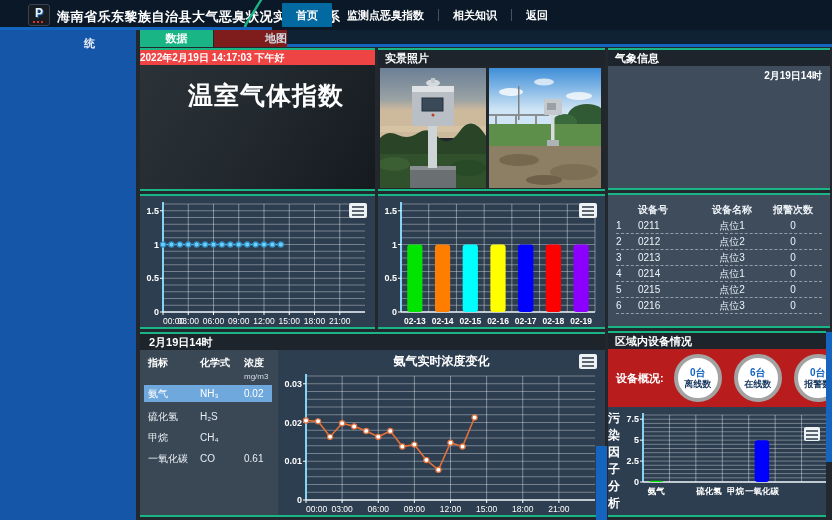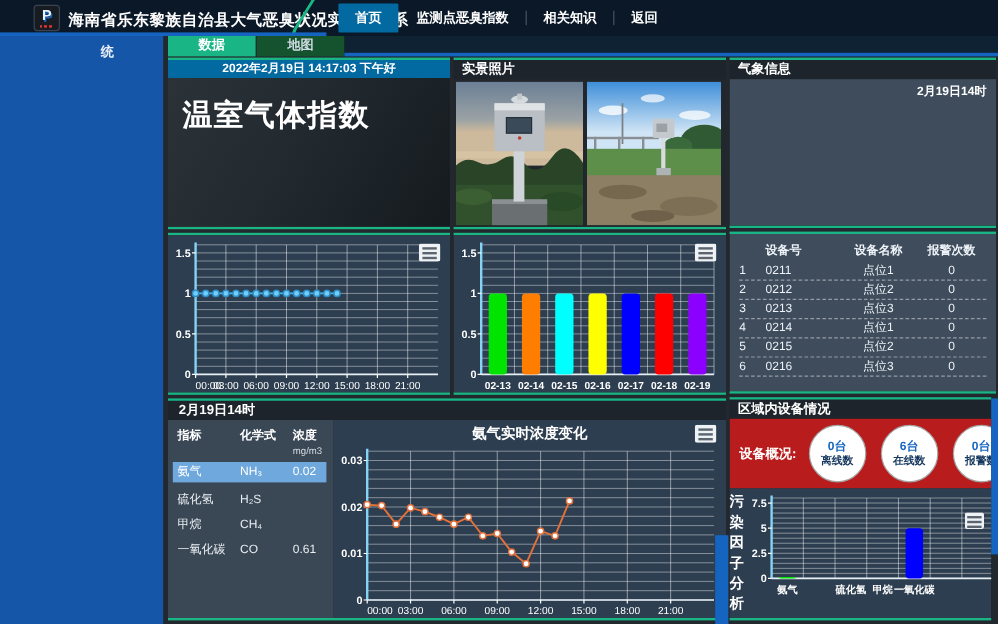--- a/index.html
+++ b/index.html
@@ -17,32 +17,32 @@
   .nav { position:absolute; left:282px; top:3px; height:24px; display:flex; align-items:stretch; }
   .nav-item { color:#fff; font-size:11px; font-weight:bold; line-height:24px; padding:0 14px; cursor:pointer; white-space:nowrap; }
   .nav-item.active { background:#0369a1; border-radius:1px; }
   .nav-sep { width:1px; height:12px; margin-top:6px; background:rgba(255,255,255,0.25); }
 
   
   .sidebar { position:absolute; left:0; top:30px; width:136px; height:490px; background:#1656a9; }
   .sidebar .wrap-char { position:absolute; left:84px; top:6px; color:#e8eef6; font-size:11px; font-weight:bold; }
   .tab { position:absolute; top:30px; height:17px; color:#fff; font-size:11px; font-weight:bold; text-align:center; line-height:17px; cursor:pointer; }
   .tab.active { background:#19b584; }
-  .tab.inactive { background:#14532d; color:#cfd9e2; }
+  .tab.inactive { background:#7f1d1d; color:#cfd9e2;text-align:right; }
   .tab-filler { position:absolute; left:287px; top:30px; width:545px; height:17px; background:#0e2233; border-bottom:3px solid #1565c0; }
 
   
   .panel { position:absolute; border-top:2px solid #19b584; border-bottom:2px solid #19b584; overflow:hidden; display:flex; flex-direction:column; }
   .panel-h { height:16px; min-height:16px; background:#1d242b; color:#fff; font-size:11px; font-weight:bold; line-height:16px; padding:0 7px; display:flex; gap:8px; }
   .panel-h .ph-time { margin-left:2px; }
 
   
-  .hero-date { height:15px; background:#0369a1; color:#fff; font-size:10px; font-weight:bold; text-align:center; line-height:15px; }
+  .hero-date { height:15px; background:#ef4444; color:#fff; font-size:10px; font-weight:bold; line-height:15px; }
   .hero-body { flex:1; background:linear-gradient(120deg,#2c3338 0%,#232a2f 45%,#141a1e 100%); padding:14px 0 0 12px; }
-  .hero-title { color:#fff; font-size:25px; font-weight:bold; letter-spacing:1px; }
+  .hero-title { color:#fff; font-size:25px; font-weight:bold; letter-spacing:1px;margin-left:36px; }
 
   
   .photos-body { flex:1; background:#21272d; display:flex; gap:3px; padding:2px; }
   .photo { height:100%; overflow:hidden; }
   .photo svg { display:block; width:100%; height:100%; }
 
   
   .weather-body { flex:1; background:#3e4c5c; position:relative; }
   .weather-time { position:absolute; right:8px; top:3px; color:#fff; font-size:10px; font-weight:bold; }
 
@@ -71,21 +71,21 @@
   .odor-unit { color:#d7dee5; font-size:8px; font-weight:normal; }
   .odor-row { display:grid; grid-template-columns:52px 44px 34px; color:#e9eef3; font-size:10px; line-height:17px; margin-top:4px; }
   .odor-row.hl { background:#6fa8dc; color:#fff; margin-left:-4px; padding-left:4px; margin-bottom:6px; }
   .odor-chart { position:relative; flex:1; background:#2d3e50; display:flex; flex-direction:column; }
   .odor-chart .mount { flex:1; position:relative; }
 
   
   .dev-top { height:58px; background:#b91c1c; display:flex; align-items:center; padding:0 6px 0 8px; gap:10px; }
   .dev-label { color:#fff; font-size:11px; font-weight:bold; white-space:nowrap; }
   .circles { display:flex; gap:12px; }
-  .circle { width:48px; height:48px; border-radius:50%; background:#fff; border:1px solid #a3a3a3; display:flex; flex-direction:column; align-items:center; justify-content:center; }
+  .circle { width:48px; height:48px; border-radius:50%; background:#fff; border:4px solid #a3a3a3; display:flex; flex-direction:column; align-items:center; justify-content:center; }
   .circle .cnt { color:#1565c0; font-size:10px; font-weight:bold; line-height:12px; }
   .circle .lbl { color:#15375e; font-size:9px; font-weight:bold; line-height:11px; }
   .factor-wrap { flex:1; position:relative; background:#2d3e50; display:flex; }
   .factor-wrap .mount { flex:1; position:relative; }
 
   .blue-strip { position:absolute; background:#1565c0; }
 </style>
 </head>
 <body>
 

